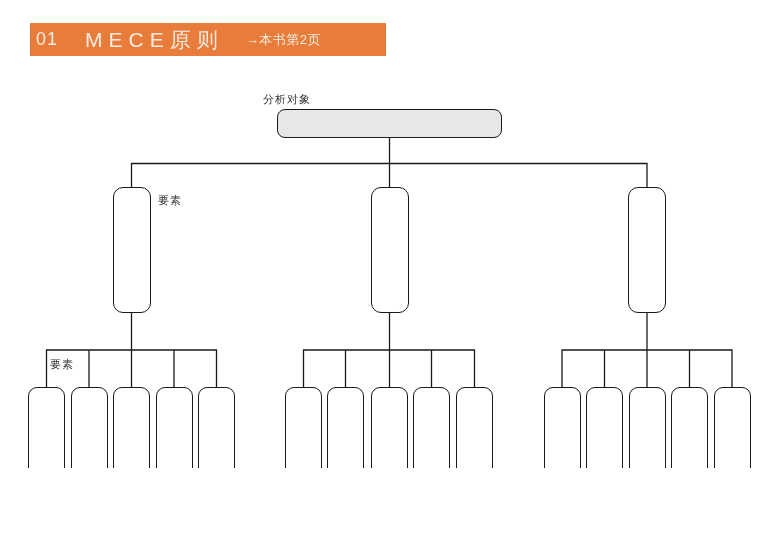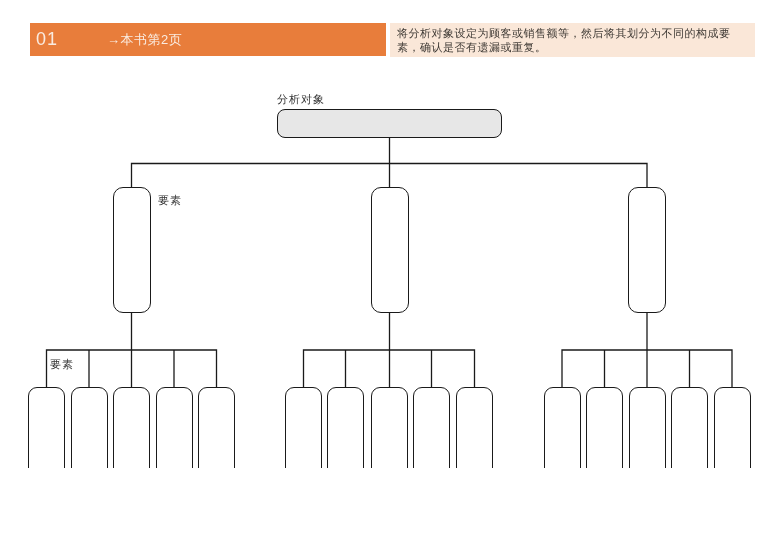--- a/index.html
+++ b/index.html
@@ -108,37 +108,35 @@
   .g3l1 { left: 543.5px; }.g3l2 { left: 586px; }  .g3l3 { left: 628.5px; }
   .g3l4 { left: 671px; }  .g3l5 { left: 713.5px; }
 
   .diagram-label {
     position: absolute;
     font-size: 11px;
     color: #333333;
     letter-spacing: 1px;
     white-space: nowrap;
   }
-  .label-root   { left: 277px; top: 92px; }
+  .label-root   { left: 263px; top: 92px; }
   .label-branch { left: 158px; top: 193px; }
   .label-leaf   { left: 50px;  top: 357px; }
 </style>
 </head>
 <body>
 
 <div class="page">
 
   <div class="header-bar">
     <span class="header-number">01</span>
+    <span class="header-title">MECE原则</span>
     <span class="header-pageref">→本书第2页</span>
   </div>
 
-  <div class="desc-box">
-    <span>将分析对象设定为顾客或销售额等，然后将其划分为不同的构成要素，确认是否有遗漏或重复。</span>
-  </div>
 
   <svg class="connector-layer" width="780" height="540" viewBox="0 0 780 540">
     <g stroke="#1A1A1A" stroke-width="1.3" fill="none">
 
       <path d="M389.5 138 V163.5"></path>
 
       <path d="M131.5 187 V163.5 H647 V187"></path>
       <path d="M389.5 163.5 V187"></path>
 
       <path d="M131.5 313 V350"></path>

